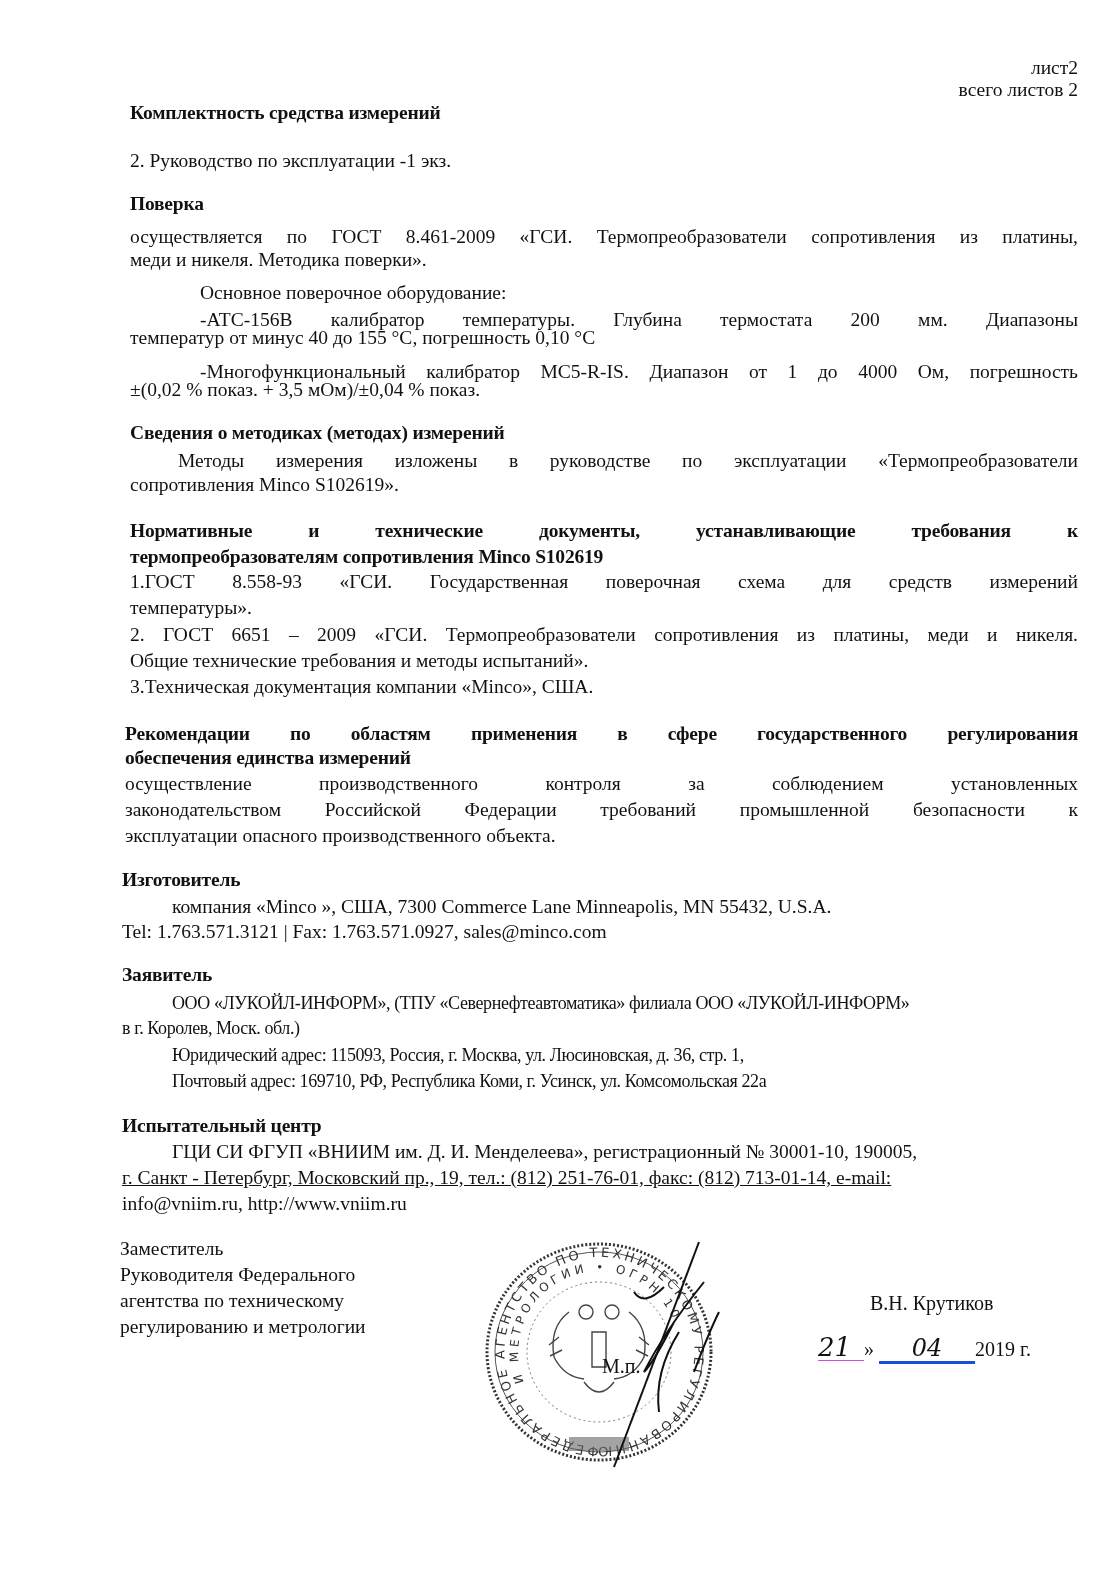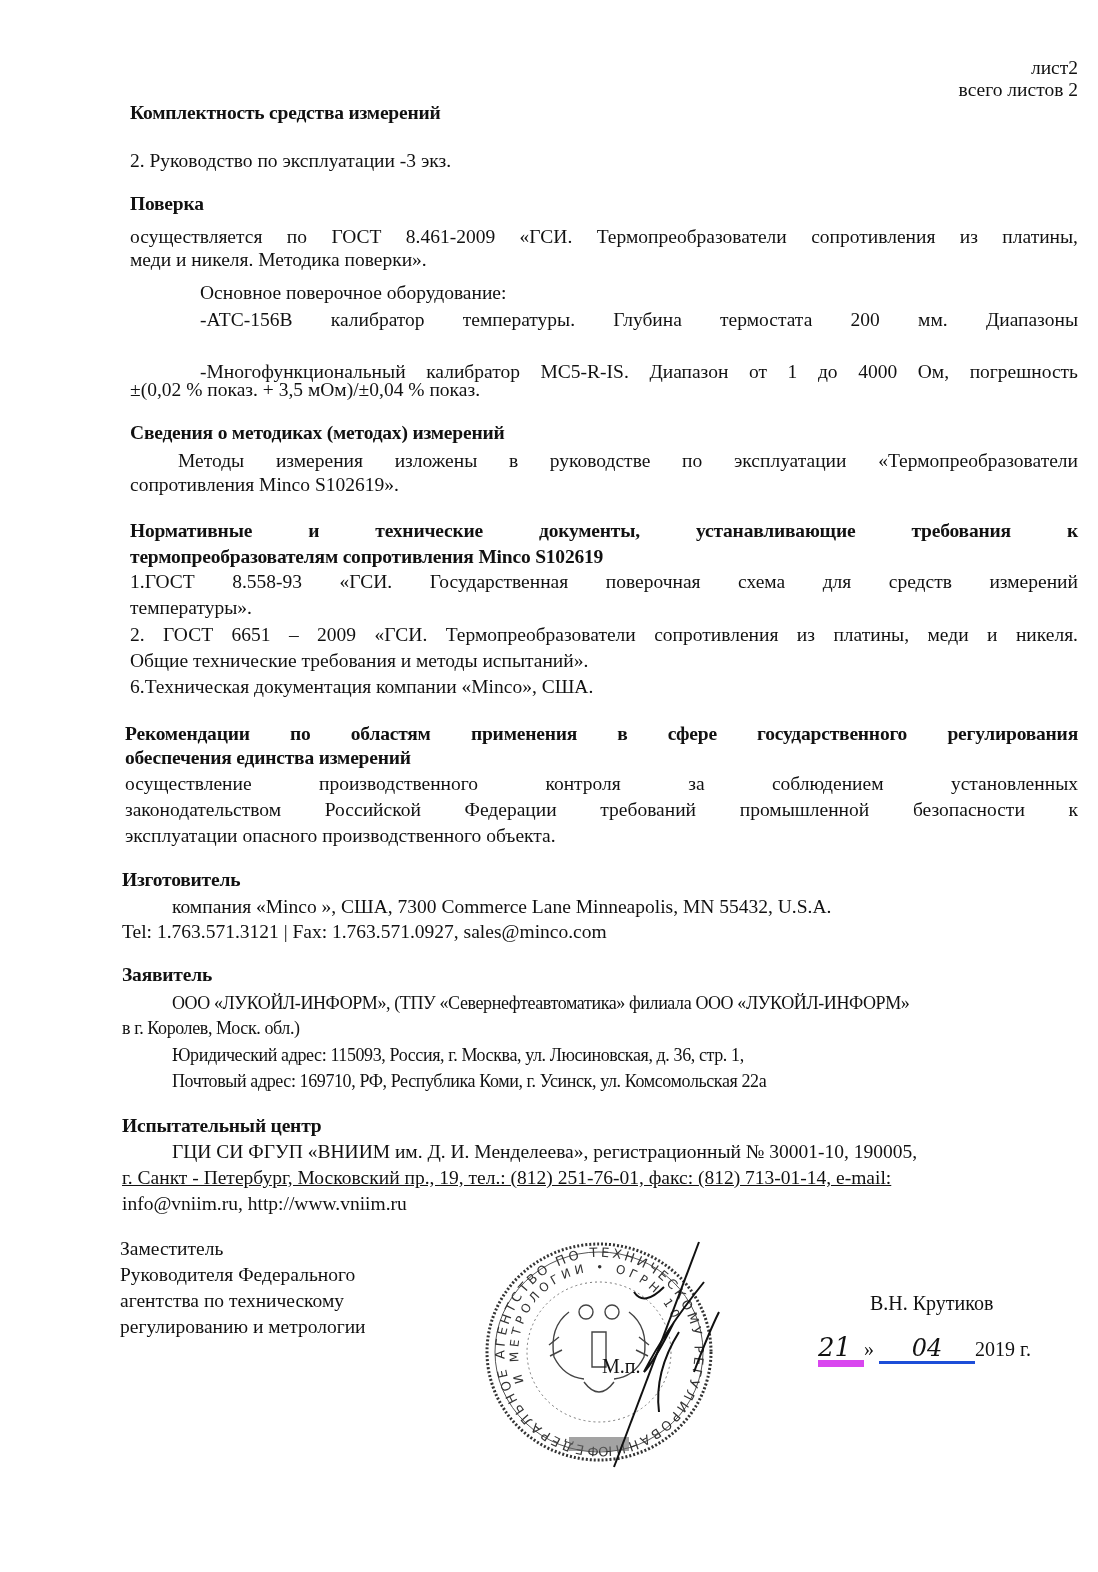--- a/index.html
+++ b/index.html
@@ -23,41 +23,42 @@
 </style>
 </head>
 <body>
 
 <div class="page">
 
   <div class="abs right" style="right:20px; top:56px; line-height:24px;">лист2</div>
   <div class="abs right" style="right:20px; top:78px; line-height:24px;">всего листов 2</div>
 
   <div class="line heading" style="top:101px;">Комплектность средства измерений</div>
-  <div class="line" style="top:149px;">2. Руководство по эксплуатации -3 экз.</div>
+  <div class="line" style="top:149px;">2. Руководство по эксплуатации -1 экз.</div>
 
   <div class="line heading" style="top:192px;">Поверка</div>
   <div class="line just" style="top:225px;">осуществляется по ГОСТ 8.461-2009 «ГСИ. Термопреобразователи сопротивления из платины,</div>
   <div class="line" style="top:248px;">меди и никеля. Методика поверки».</div>
   <div class="line ind" style="top:273px;">Основное поверочное оборудование:</div>
   <div class="line just ind" style="top:300px;">-АТС-156В калибратор температуры. Глубина термостата 200 мм. Диапазоны</div>
+  <div class="line" style="top:326px;">температур от минус 40 до 155 °С, погрешность 0,10 °С</div>
   <div class="line just ind" style="top:352px;">-Многофункциональный калибратор МС5-R-IS. Диапазон от 1 до 4000 Ом, погрешность</div>
   <div class="line" style="top:378px;">±(0,02 % показ. + 3,5 мОм)/±0,04 % показ.</div>
 
   <div class="line heading" style="top:421px;">Сведения о методиках (методах) измерений</div>
   <div class="line just" style="top:449px; padding-left:48px; box-sizing:border-box;">Методы измерения изложены в руководстве по эксплуатации «Термопреобразователи</div>
   <div class="line" style="top:473px;">сопротивления Minco S102619».</div>
 
   <div class="line heading just" style="top:519px;">Нормативные и технические документы, устанавливающие требования к</div>
   <div class="line heading" style="top:545px;">термопреобразователям сопротивления Minco S102619</div>
   <div class="line just" style="top:570px;">1.ГОСТ 8.558-93 «ГСИ. Государственная поверочная схема для средств измерений</div>
   <div class="line" style="top:596px;">температуры».</div>
   <div class="line just" style="top:623px;">2. ГОСТ 6651 – 2009 «ГСИ. Термопреобразователи сопротивления из платины, меди и никеля.</div>
   <div class="line" style="top:649px;">Общие технические требования и методы испытаний».</div>
-  <div class="line" style="top:675px;">6.Техническая документация компании «Minco», США.</div>
+  <div class="line" style="top:675px;">3.Техническая документация компании «Minco», США.</div>
 
   <div class="line heading just" style="top:722px; left:125px; width:953px;">Рекомендации по областям применения в сфере государственного регулирования</div>
   <div class="line heading" style="top:746px; left:125px;">обеспечения единства измерений</div>
   <div class="line just" style="top:772px; left:125px; width:953px;">осуществление производственного контроля за соблюдением установленных</div>
   <div class="line just" style="top:798px; left:125px; width:953px;">законодательством Российской Федерации требований промышленной безопасности к</div>
   <div class="line" style="top:824px; left:125px;">эксплуатации опасного производственного объекта.</div>
 
   <div class="line heading" style="top:868px; left:122px;">Изготовитель</div>
   <div class="line" style="top:895px; left:172px;">компания «Minco », США, 7300 Commerce Lane Minneapolis, MN 55432, U.S.A.</div>
   <div class="line" style="top:920px; left:122px;">Tel: 1.763.571.3121 | Fax: 1.763.571.0927, sales@minco.com</div>
@@ -112,17 +113,17 @@
         <path d="M 160,60 q 10,15 30,-5"></path>
         <path d="M 230,50 q -40,50 -60,90 q 10,-10 30,-50"></path>
         <path d="M 245,80 q -10,20 -25,60"></path>
         <path d="M 205,100 q -25,40 -20,80"></path>
       </g>
     </svg>
   </div>
 
   <div class="abs" style="left:870px; top:1292px; font-size:20px;">В.Н. Крутиков</div>
   <div class="abs" style="left:818px; top:1334px; font-size:20px; white-space:nowrap;">
-    <span class="handwrite" style="display:inline-block; width:46px; border-bottom:7px solid #d946ef; font-size:26px; line-height:26px;">21</span><span>»</span>
+    <span class="handwrite" style="display:inline-block; width:46px; border-bottom:1px solid #d946ef; font-size:26px; line-height:26px;">21</span><span>»</span>
     <span class="handwrite" style="display:inline-block; width:96px; border-bottom:3px solid #1d4ed8; text-align:center; font-size:24px; line-height:26px;">04</span><span>2019 г.</span>
   </div>
 
 </div>
 
 </body></html>

